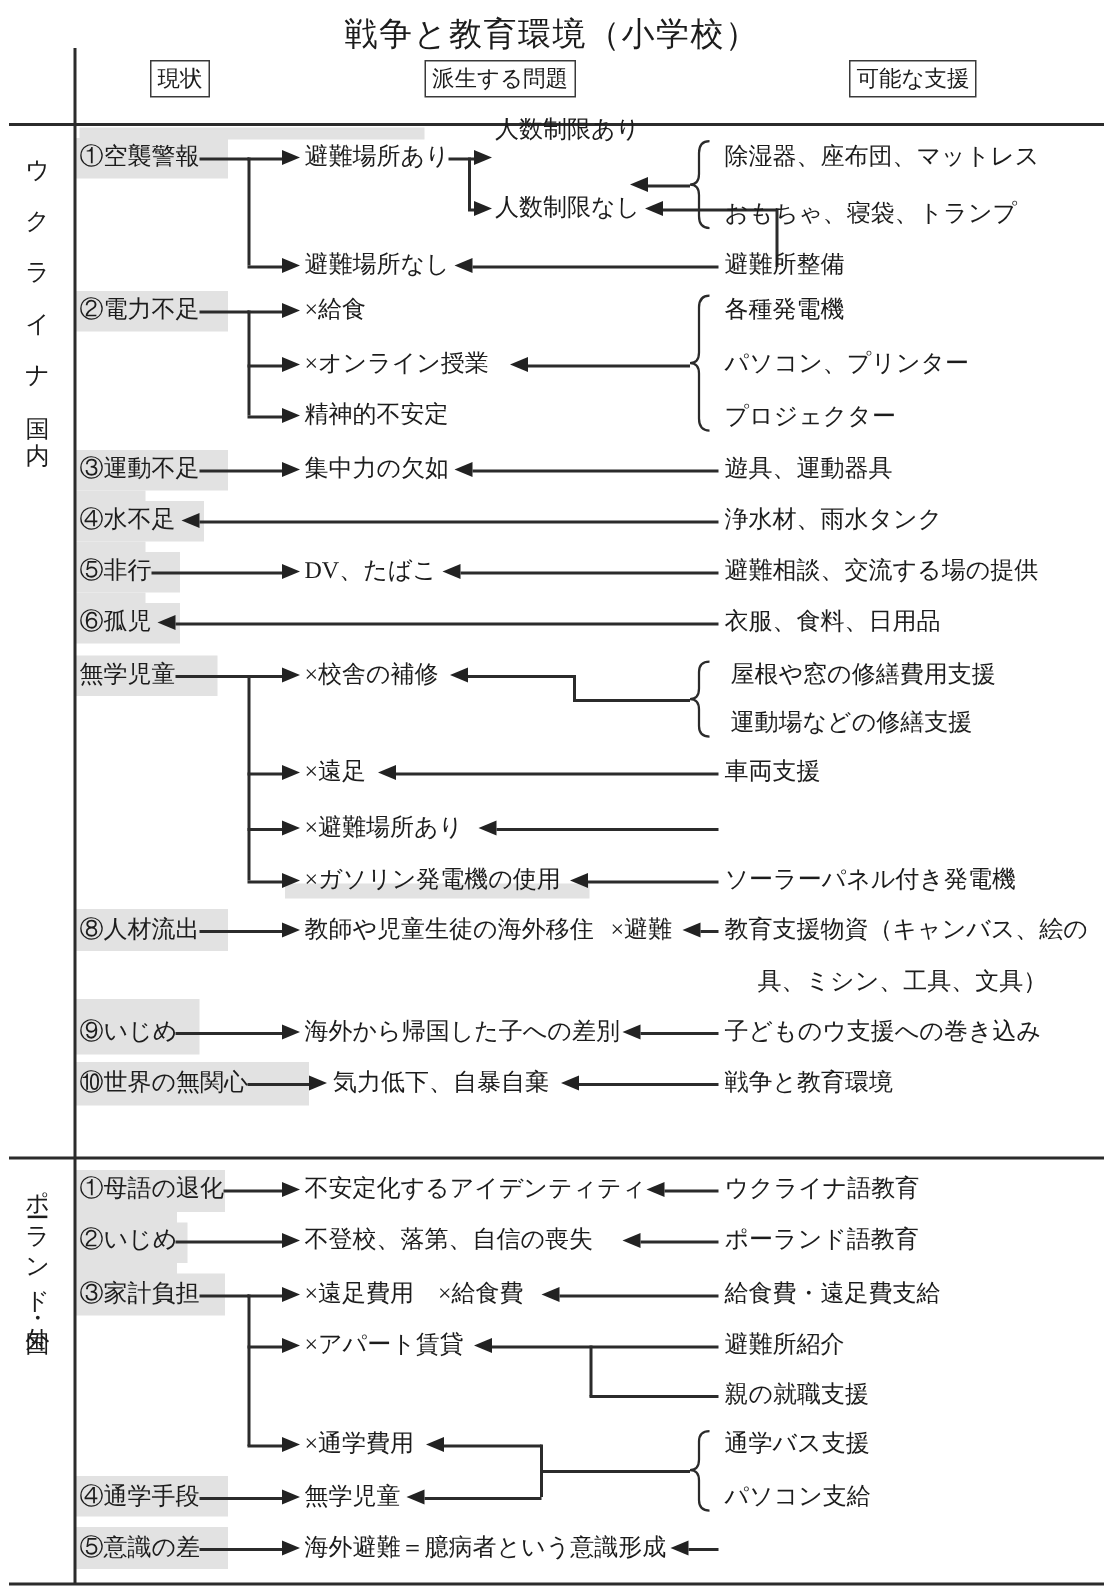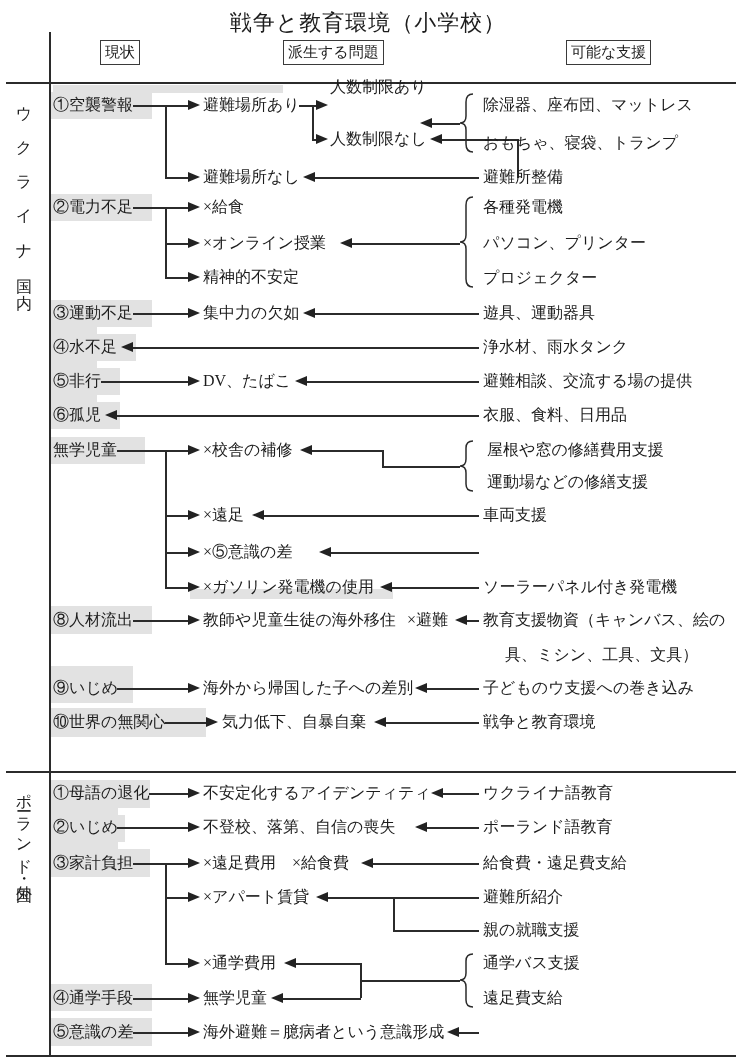--- a/index.html
+++ b/index.html
@@ -140,21 +140,21 @@
   <div class="h" style="left:165px;top:450px;width:23px"></div>
   <div class="arR" style="left:188px;top:445px"></div>
   <div class="h" style="left:165px;top:515px;width:23px"></div>
   <div class="arR" style="left:188px;top:510px"></div>
   <div class="h" style="left:165px;top:552px;width:23px"></div>
   <div class="arR" style="left:188px;top:547px"></div>
   <div class="h" style="left:165px;top:587px;width:23px"></div>
   <div class="arR" style="left:188px;top:582px"></div>
   <div class="t" style="left:203px;top:450px">×校舎の補修</div>
   <div class="t" style="left:203px;top:515px">×遠足</div>
-  <div class="t" style="left:203px;top:552px">×⑤意識の差</div>
+  <div class="t" style="left:203px;top:552px">×避難場所あり</div>
   <div class="t" style="left:203px;top:587px">×ガソリン発電機の使用</div>
   <div class="arL" style="left:300px;top:445px"></div>
   <div class="h" style="left:312px;top:450px;width:71px"></div>
   <div class="v" style="left:382px;top:450px;height:17px"></div>
   <div class="h" style="left:382px;top:466px;width:78px"></div>
   <svg class="brace" style="left:460px;top:440px" width="14" height="52" viewBox="0 0 14 52">
       <path d="M13,1 Q6,1 6,8 L6,19 Q6,26 0,26 Q6,26 6,33 L6,44 Q6,51 13,51" fill="none" stroke="#2b2b2b" stroke-width="1.5"></path>
     </svg>
   <div class="t" style="left:487px;top:450px">屋根や窓の修繕費用支援</div>
   <div class="t" style="left:487px;top:482px">運動場などの修繕支援</div>
@@ -233,21 +233,21 @@
   <div class="arR" style="left:188px;top:958px"></div>
   <div class="t" style="left:203px;top:963px">×通学費用</div>
   <div class="arL" style="left:284px;top:958px"></div>
   <div class="h" style="left:296px;top:963px;width:65px"></div>
   <div class="v" style="left:360px;top:963px;height:35px"></div>
   <div class="h" style="left:360px;top:980px;width:100px"></div>
   <svg class="brace" style="left:460px;top:953px" width="14" height="55" viewBox="0 0 14 55">
       <path d="M13,1 Q6,1 6,8 L6,20 Q6,27 0,27 Q6,27 6,34 L6,47 Q6,54 13,54" fill="none" stroke="#2b2b2b" stroke-width="1.5"></path>
     </svg>
   <div class="t" style="left:483px;top:963px">通学バス支援</div>
-  <div class="t" style="left:483px;top:998px">遠足費支給</div>
+  <div class="t" style="left:483px;top:998px">パソコン支給</div>
 
   <div class="t" style="left:53px;top:998px">④通学手段</div>
   <div class="h" style="left:133px;top:998px;width:55px"></div>
   <div class="arR" style="left:188px;top:993px"></div>
   <div class="t" style="left:203px;top:998px">無学児童</div>
   <div class="arL" style="left:271px;top:993px"></div>
   <div class="h" style="left:283px;top:998px;width:78px"></div>
 
   <div class="t" style="left:53px;top:1032px">⑤意識の差</div>
   <div class="h" style="left:133px;top:1032px;width:55px"></div>

